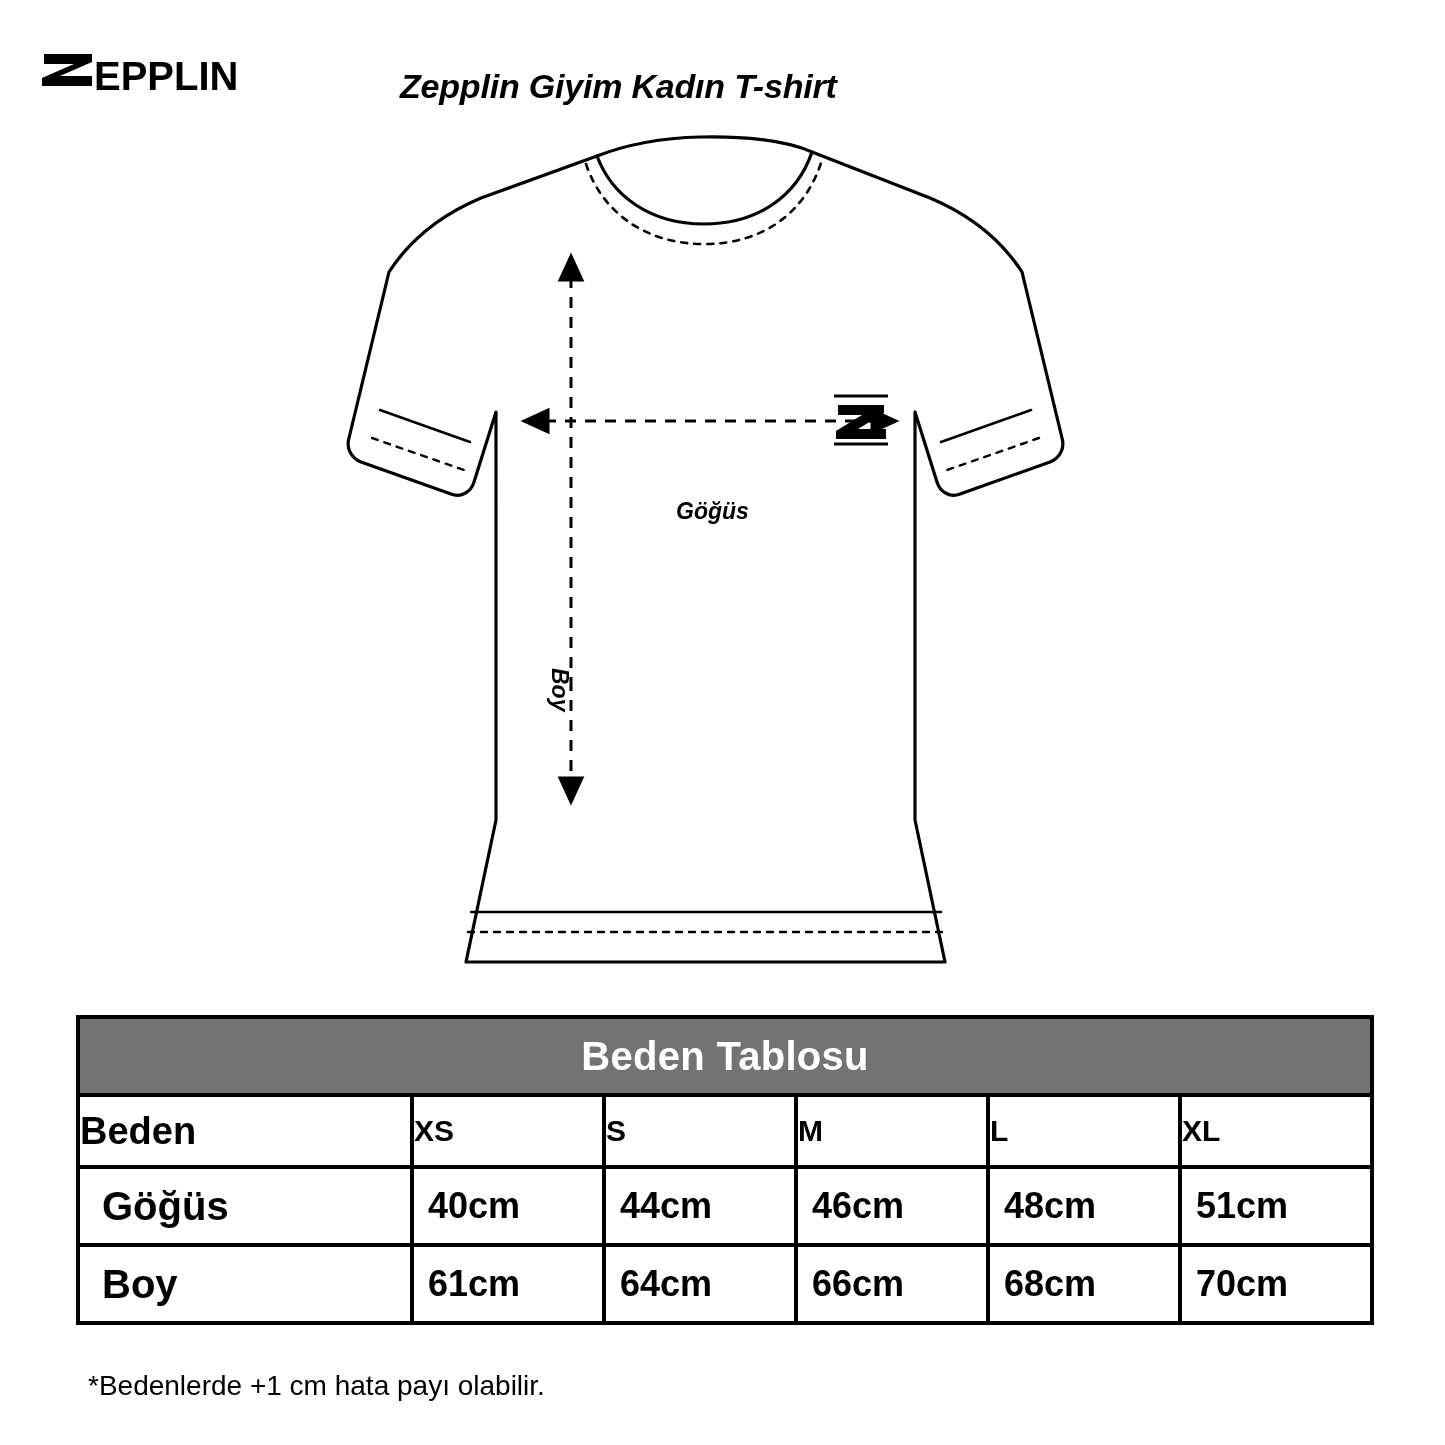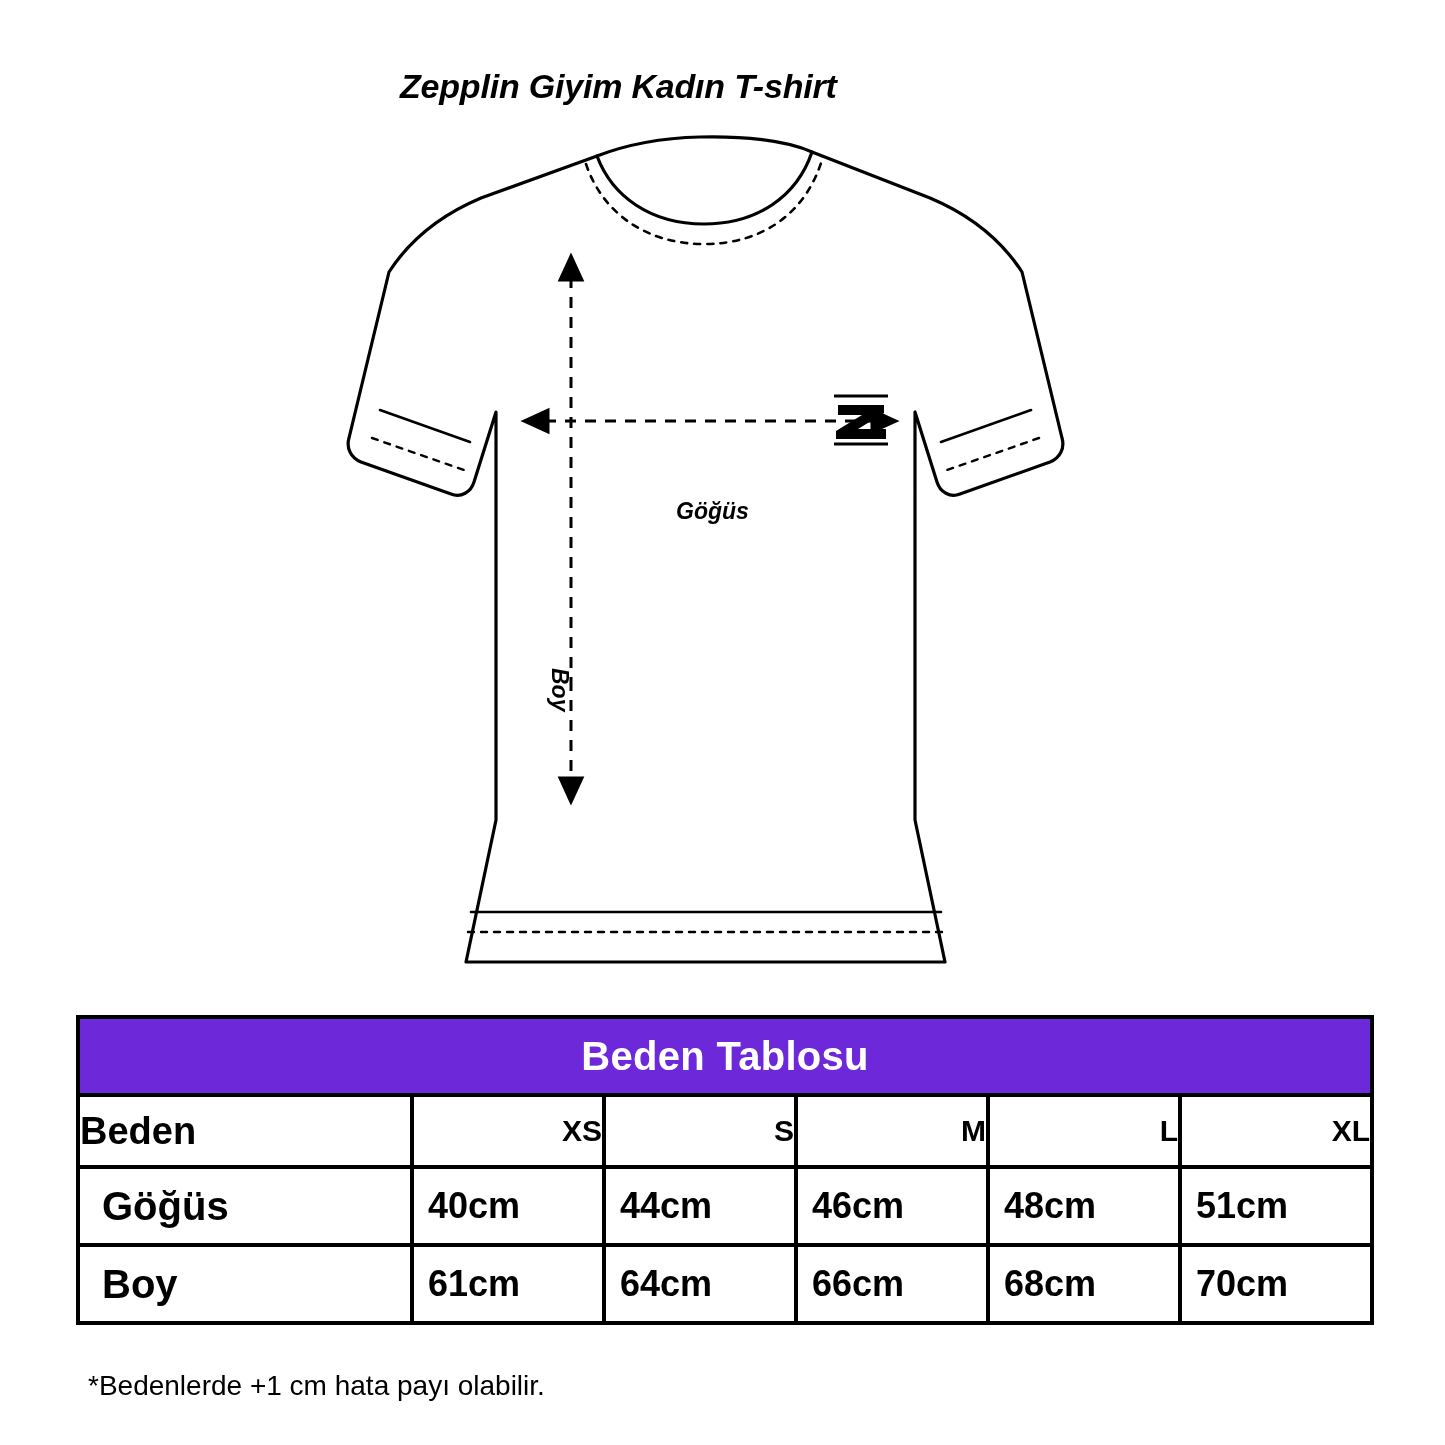--- a/index.html
+++ b/index.html
@@ -88,39 +88,39 @@
     table-layout: fixed;
     background: #fff;
   }
   table.size-table td, table.size-table th {
     border: 4px solid #000;
     padding: 0;
     text-align: left;
     vertical-align: middle;
   }
   .tbl-title {
-    background: #6d28d9;
+    background: #737373;
     color: #fff;
     text-align: center !important;
     font-size: 40px;
     font-weight: bold;
     height: 78px;
     letter-spacing: 0.3px;
   }
   .row-head td {
     height: 72px;
     font-size: 34px;
     font-weight: bold;
   }
   .row-head td.rowlabel {
     text-align: left;
     font-size: 38px;
   }
   .row-head td.sizecol {
-    text-align: right;
+    text-align: left;
     font-size: 30px;
     font-weight: bold;
   }
   .row-data td {
     height: 78px;
     font-size: 36px;
   }
   .row-data td.rowlabel {
     font-weight: bold;
     padding-left: 22px;
@@ -140,20 +140,30 @@
     top: 1370px;
     font-size: 28px;
     white-space: nowrap;
   }
 </style>
 </head>
 <body>
 
 <div class="header">
 
+  <div class="brand-logo">
+    <svg width="230" height="52" viewBox="0 0 230 52" xmlns="http://www.w3.org/2000/svg">
+
+      <g fill="#000">
+        <path d="M6 2 H54 V10 L22 24 H54 V34 H4 V26 L36 12 H6 Z"></path>
+        <path d="M4 38 H56 V48 H4 Z" opacity="0"></path>
+      </g>
+      <text x="56" y="38" font-family="Liberation Sans, sans-serif" font-size="40" font-weight="bold" fill="#000" letter-spacing="0">EPPLIN</text>
+    </svg>
+  </div>
 
   <div class="header-title">
     <span class="light">Zepplin Giyim </span><span class="bold">Kadın T-shirt</span>
   </div>
 </div>
 
 <div class="illustration">
   <svg width="1445" height="885" viewBox="0 0 1445 885" xmlns="http://www.w3.org/2000/svg">
     <g fill="none" stroke="#000" stroke-width="3.2" stroke-linejoin="round" stroke-linecap="round">
 

